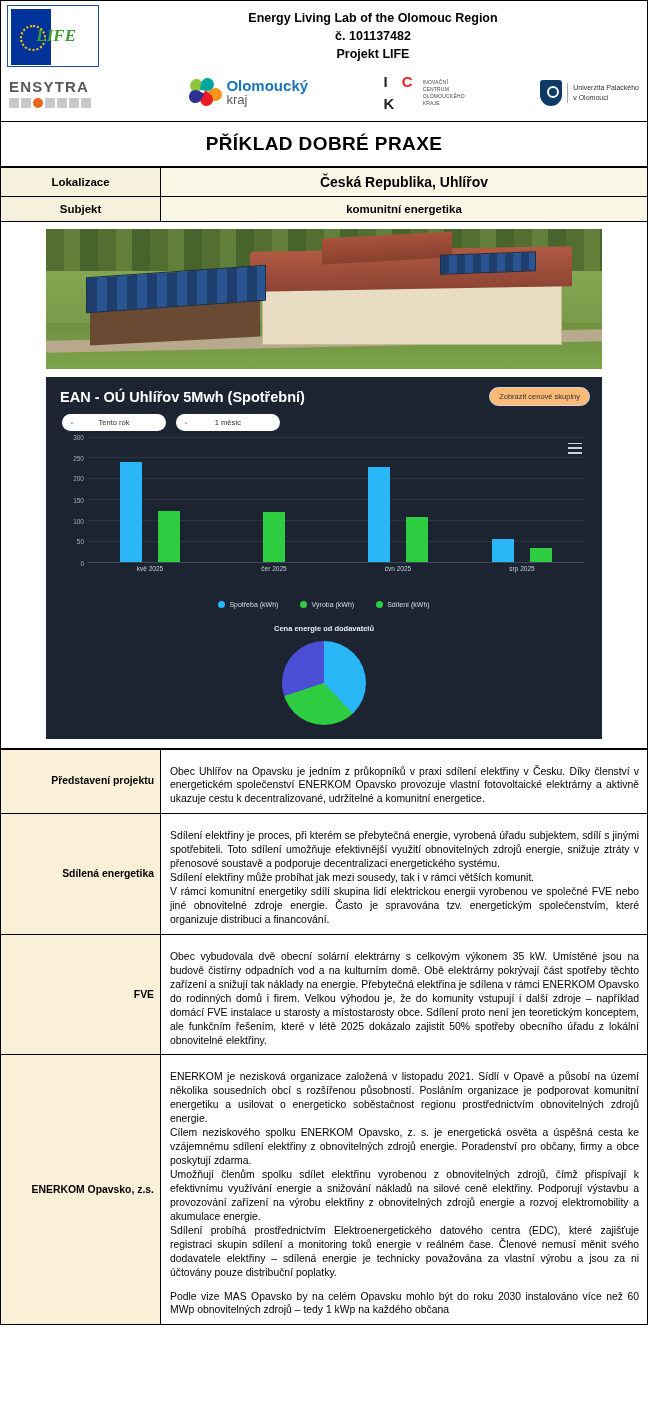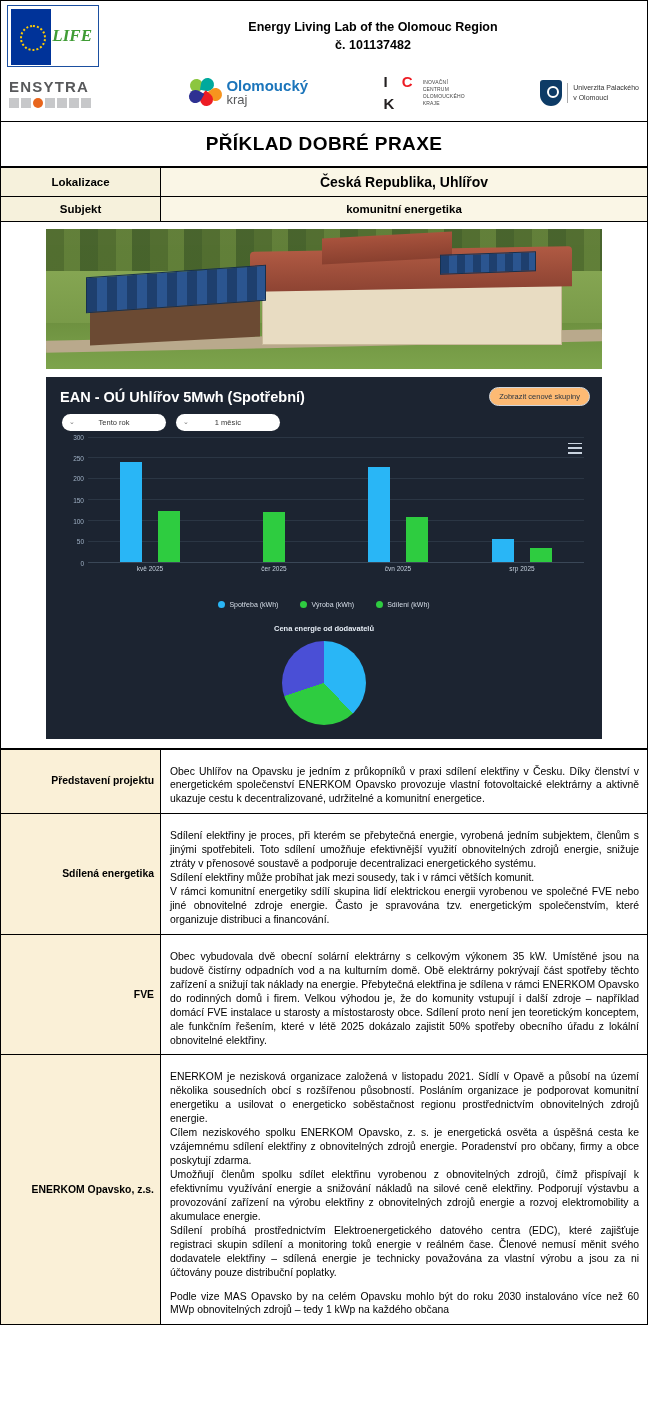--- a/index.html
+++ b/index.html
@@ -42,21 +42,21 @@
   .life-stars:before {
     content: "";
     position: absolute;
     left: 9px; top: 16px;
     width: 22px; height: 22px;
     border: 2px dotted #ffcc00;
     border-radius: 50%;
   }
   .life-word {
     position: absolute;
-    right: 6px; top: 20px;
+    right: 22px; top: 20px;
     font-size: 17px;
     font-style: italic;
     font-weight: bold;
     color: #3f9c35;
     font-family: "Liberation Serif", serif;
   }
   .header-title {
     flex: 1 1 auto;
     text-align: center;
     font-weight: bold;
@@ -437,20 +437,21 @@
 
   <div class="header">
     <div class="header-top">
       <div class="life-logo">
         <div class="life-stars"></div>
         <div class="life-word">LIFE</div>
       </div>
       <div class="header-title">
         <div>Energy Living Lab of the Olomouc Region</div>
         <div>č. 101137482</div>
+        <div>Projekt LIFE</div>
       </div>
     </div>
     <div class="header-bottom">
       <div class="ensytra">
         <div class="ensytra-name">ENSYTRA</div>
         <div class="ensytra-dots">
           <i></i>
             <i></i>
             <i class="o"></i>
             <i></i>
@@ -609,21 +610,21 @@
     <tbody>
         <tr>
       <td class="c-lbl">Představení projektu</td>
       <td class="c-txt">
         <p>Obec Uhlířov na Opavsku je jedním z průkopníků v praxi sdílení elektřiny v Česku. Díky členství v energetickém společenství ENERKOM Opavsko provozuje vlastní fotovoltaické elektrárny a aktivně ukazuje cestu k decentralizované, udržitelné a komunitní energetice.</p>
       </td>
     </tr>
     <tr>
       <td class="c-lbl">Sdílená energetika</td>
       <td class="c-txt">
-        <p>Sdílení elektřiny je proces, při kterém se přebytečná energie, vyrobená jedním subjektem, členům s jinými spotřebiteli. Toto sdílení umožňuje efektivnější využití obnovitelných zdrojů energie, snižuje ztráty v přenosové soustavě a podporuje decentralizaci energetického systému.</p>
+        <p>Sdílení elektřiny je proces, při kterém se přebytečná energie, vyrobená úřadu subjektem, sdílí s jinými spotřebiteli. Toto sdílení umožňuje efektivnější využití obnovitelných zdrojů energie, snižuje ztráty v přenosové soustavě a podporuje decentralizaci energetického systému.</p>
         <p>Sdílení elektřiny může probíhat jak mezi sousedy, tak i v rámci větších komunit.</p>
         <p>V rámci komunitní energetiky sdílí skupina lidí elektrickou energii vyrobenou ve společné FVE nebo jiné obnovitelné zdroje energie. Často je spravována tzv. energetickým společenstvím, které organizuje distribuci a financování.</p>
       </td>
     </tr>
     <tr>
       <td class="c-lbl">FVE</td>
       <td class="c-txt">
         <p>Obec vybudovala dvě obecní solární elektrárny s celkovým výkonem 35 kW. Umístěné jsou na budově čistírny odpadních vod a na kulturním domě. Obě elektrárny pokrývají část spotřeby těchto zařízení a snižují tak náklady na energie. Přebytečná elektřina je sdílena v rámci ENERKOM Opavsko do rodinných domů i firem. Velkou výhodou je, že do komunity vstupují i další zdroje – například domácí FVE instalace u starosty a místostarosty obce. Sdílení proto není jen teoretickým konceptem, ale funkčním řešením, které v létě 2025 dokázalo zajistit 50% spotřeby obecního úřadu z lokální obnovitelné elektřiny.</p>
       </td>
     </tr>

